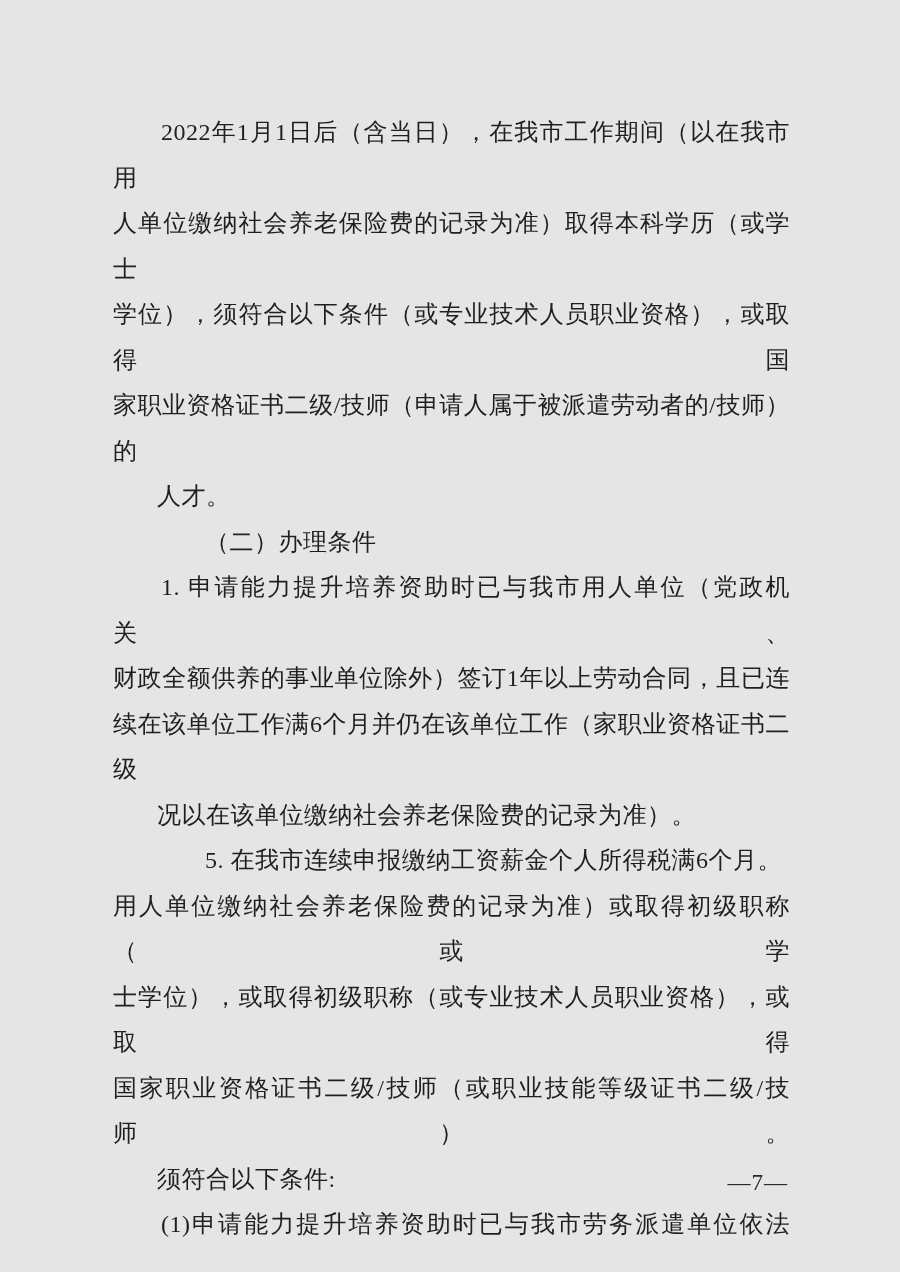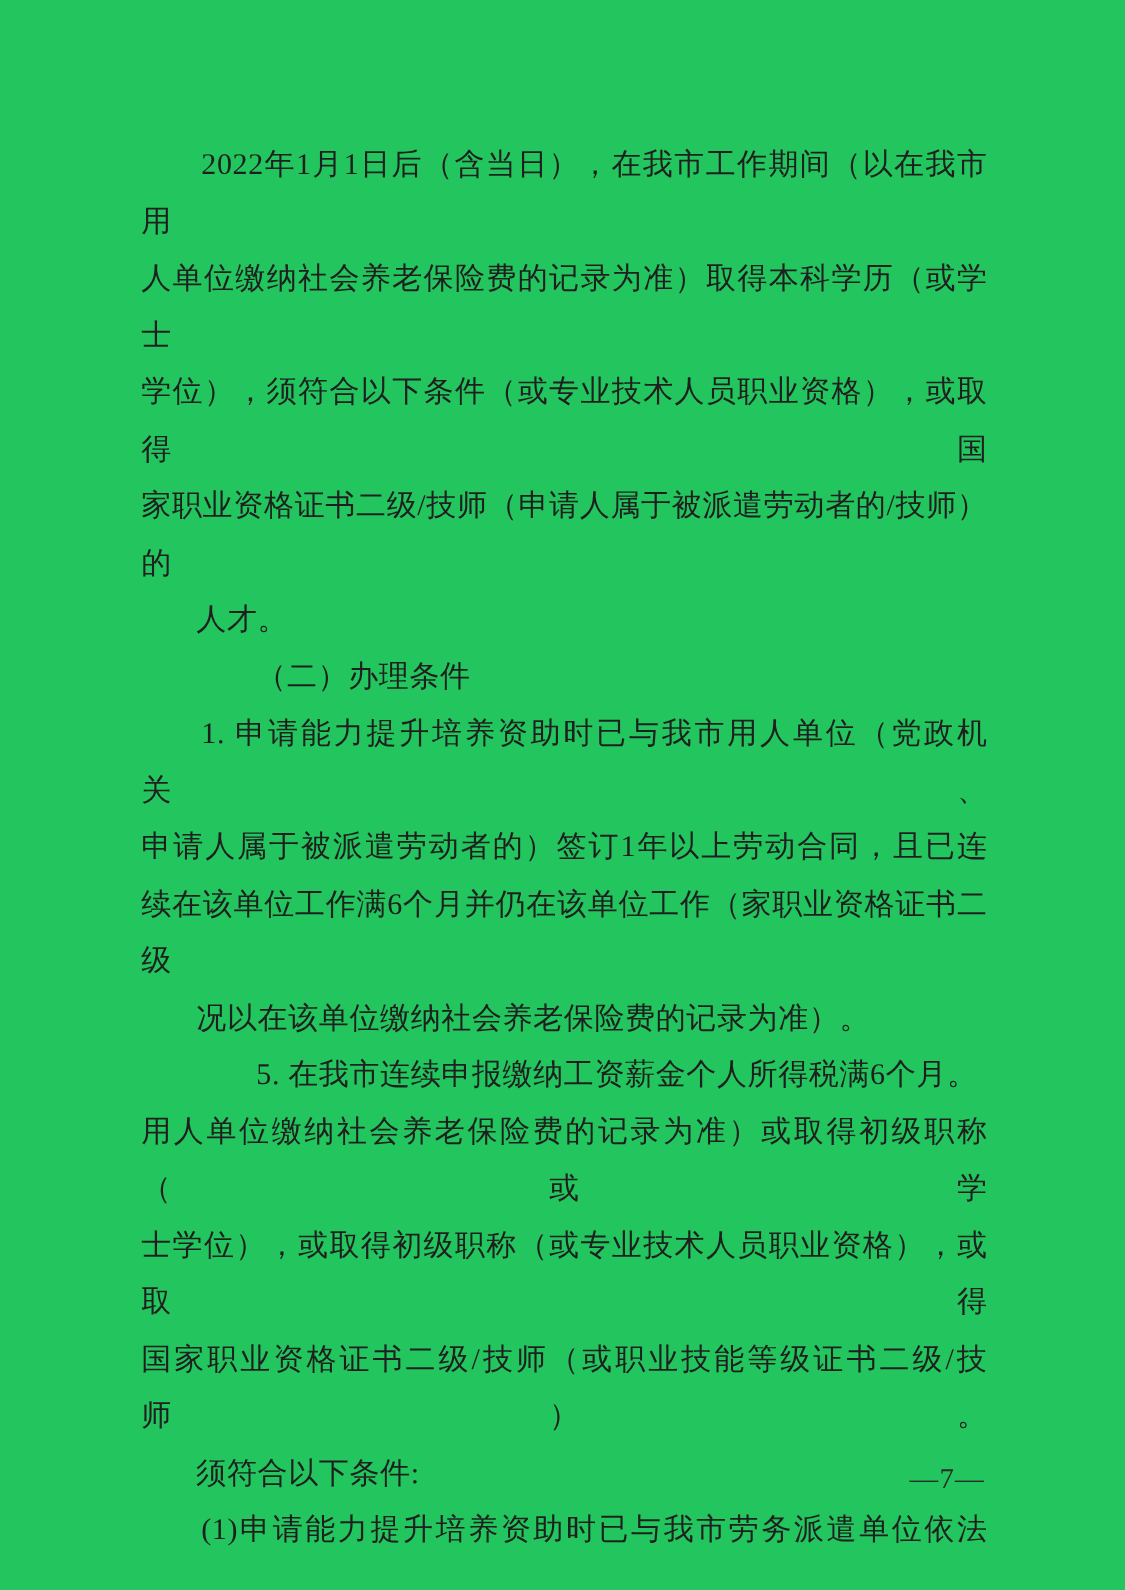--- a/index.html
+++ b/index.html
@@ -13,21 +13,21 @@
     position: relative;
     overflow: hidden;
     font-family: "Liberation Serif", "DejaVu Serif", serif;
     color: #1f1f1f;
   }
   .page {
     position: absolute;
     left: 0; top: 0;
     width: 900px;
     height: 1272px;
-    background: #22c55e;
+    background: #e5e5e5;
   }
   .textblock {
     position: absolute;
     left: 113px;
     top: 110px;
     width: 677px;
   }
   .ln {
     font-size: 24px;
     line-height: 45.5px;
@@ -57,21 +57,21 @@
 
 <div class="page">
   <div class="textblock">
     <div class="ln ind">2022年1月1日后（含当日），在我市工作期间（以在我市用</div>
     <div class="ln">人单位缴纳社会养老保险费的记录为准）取得本科学历（或学士</div>
     <div class="ln">学位），须符合以下条件（或专业技术人员职业资格），或取得国</div>
     <div class="ln">家职业资格证书二级/技师（申请人属于被派遣劳动者的/技师）的</div>
     <div class="ln end">人才。</div>
     <div class="ln ind end">（二）办理条件</div>
     <div class="ln ind">1. 申请能力提升培养资助时已与我市用人单位（党政机关、</div>
-    <div class="ln">申请人属于被派遣劳动者的）签订1年以上劳动合同，且已连</div>
+    <div class="ln">财政全额供养的事业单位除外）签订1年以上劳动合同，且已连</div>
     <div class="ln">续在该单位工作满6个月并仍在该单位工作（家职业资格证书二级</div>
     <div class="ln end">况以在该单位缴纳社会养老保险费的记录为准）。</div>
     <div class="ln ind end">5. 在我市连续申报缴纳工资薪金个人所得税满6个月。</div>
     <div class="ln">用人单位缴纳社会养老保险费的记录为准）或取得初级职称（或学</div>
     <div class="ln">士学位），或取得初级职称（或专业技术人员职业资格），或取得</div>
     <div class="ln">国家职业资格证书二级/技师（或职业技能等级证书二级/技师）。</div>
     <div class="ln end">须符合以下条件:</div>
     <div class="ln ind">(1)申请能力提升培养资助时已与我市劳务派遣单位依法</div>
 
   </div>

